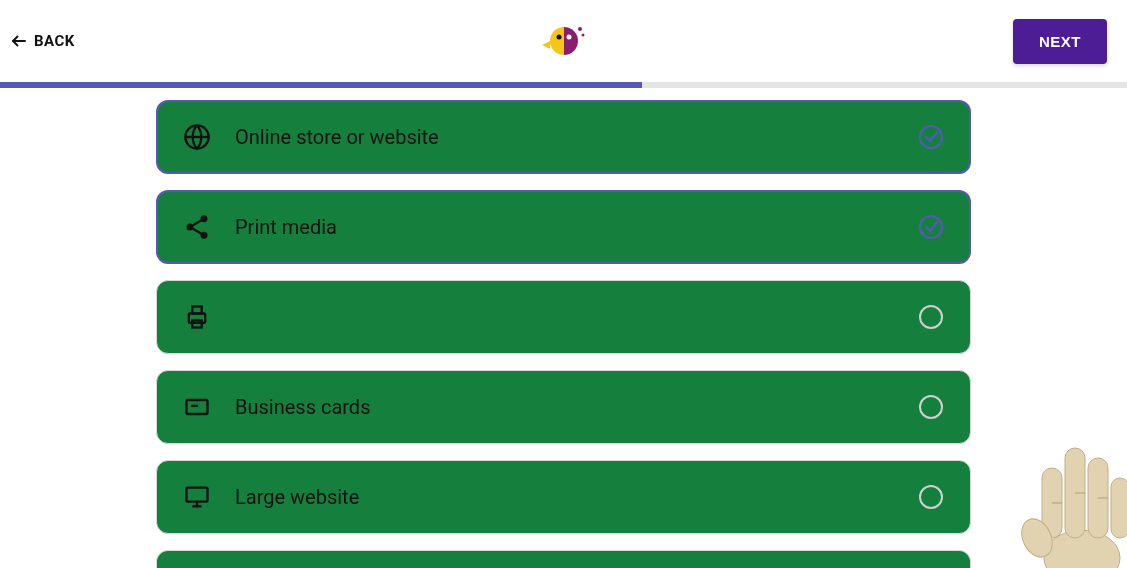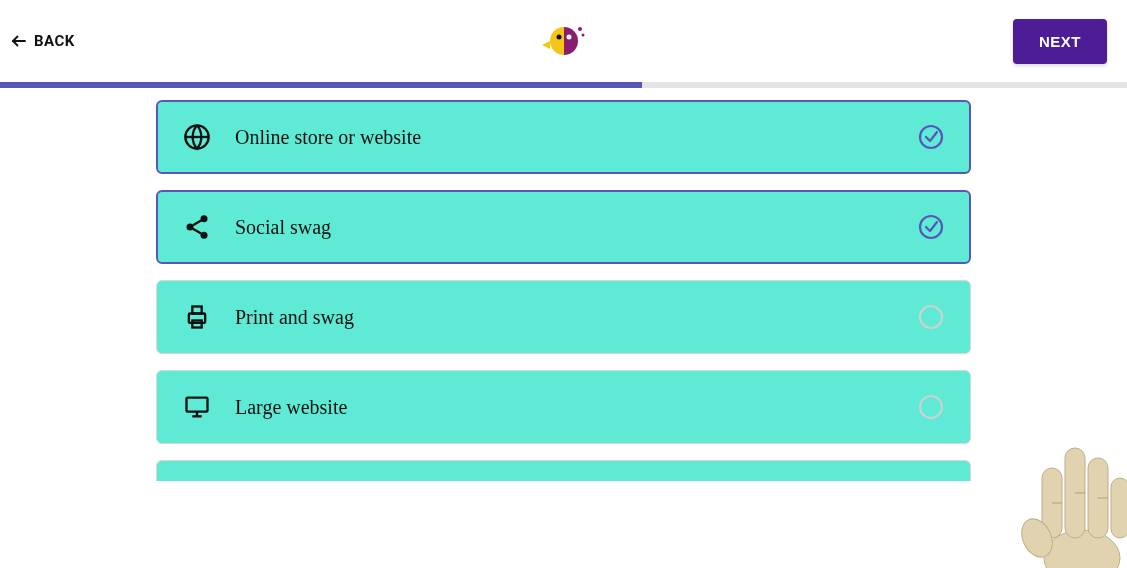--- a/index.html
+++ b/index.html
@@ -68,26 +68,25 @@
     .content {
       max-width: 815px;
       margin: 0 auto;
       padding-top: 6px;
     }
     .option-card {
       display: flex;
       align-items: center;
       justify-content: space-between;
       border: 1px solid #d8d8d8;
-      border-radius: 6px;
+      border-radius: 12px;
       padding: 22px 26px;
       margin-bottom: 16px;
       cursor: pointer;
-      background: #5eead4;
-      font-family: Liberation Serif, serif;
+      background: #15803d;
     }
     .option-card.selected {
       border: 2px solid #5757b8;
       padding: 21px 25px;
     }
     .option-card.first {
       margin-top: 6px;
     }
     .option-left {
       display: flex;
@@ -176,48 +175,63 @@
     <div class="option-left">
       <span class="option-icon">
         <svg viewBox="0 0 24 24" width="28" height="28" fill="#111">
           <circle cx="18" cy="5" r="3"></circle>
           <circle cx="6" cy="12" r="3"></circle>
           <circle cx="18" cy="19" r="3"></circle>
           <line x1="8.5" y1="10.5" x2="15.5" y2="6.5" stroke="#111" stroke-width="2"></line>
           <line x1="8.5" y1="13.5" x2="15.5" y2="17.5" stroke="#111" stroke-width="2"></line>
         </svg>
       </span>
-      <span class="option-label">Social swag</span>
+      <span class="option-label">Print media</span>
     </div>
     <span class="check-circle">
       <svg viewBox="0 0 26 26" width="26" height="26" fill="none" stroke="#5757b8" stroke-width="2.2">
         <circle cx="13" cy="13" r="11"></circle>
         <polyline points="8 13 12 17 19 8" stroke-linecap="round" stroke-linejoin="round"></polyline>
       </svg>
     </span>
   </div>
 
   <div class="option-card">
     <div class="option-left">
       <span class="option-icon">
         <svg viewBox="0 0 24 24" width="28" height="28" fill="none" stroke="#111" stroke-width="2">
           <rect x="5" y="9" width="14" height="8" rx="1"></rect>
           <rect x="8" y="3" width="8" height="6"></rect>
           <rect x="8" y="15" width="8" height="6"></rect>
         </svg>
       </span>
-      <span class="option-label">Print and swag</span>
     </div>
     <span class="check-circle">
       <svg viewBox="0 0 26 26" width="26" height="26" fill="none" stroke="#d0d0d0" stroke-width="2">
         <circle cx="13" cy="13" r="11"></circle>
       </svg>
     </span>
   </div>
 
+  <div class="option-card">
+    <div class="option-left">
+      <span class="option-icon">
+        <svg viewBox="0 0 24 24" width="28" height="28" fill="none" stroke="#111" stroke-width="2">
+          <rect x="3" y="6" width="18" height="12" rx="1"></rect>
+          <line x1="7" y1="11" x2="13" y2="11"></line>
+        </svg>
+      </span>
+      <span class="option-label">Business cards</span>
+    </div>
+    <span class="check-circle">
+      <svg viewBox="0 0 26 26" width="26" height="26" fill="none" stroke="#d0d0d0" stroke-width="2">
+        <circle cx="13" cy="13" r="11"></circle>
+      </svg>
+    </span>
+  </div>
 
   <div class="option-card">
     <div class="option-left">
       <span class="option-icon">
         <svg viewBox="0 0 24 24" width="28" height="28" fill="none" stroke="#111" stroke-width="2">
           <rect x="3" y="4" width="18" height="12" rx="1"></rect>
           <line x1="12" y1="16" x2="12" y2="20"></line>
           <line x1="8" y1="20" x2="16" y2="20"></line>
         </svg>
       </span>

